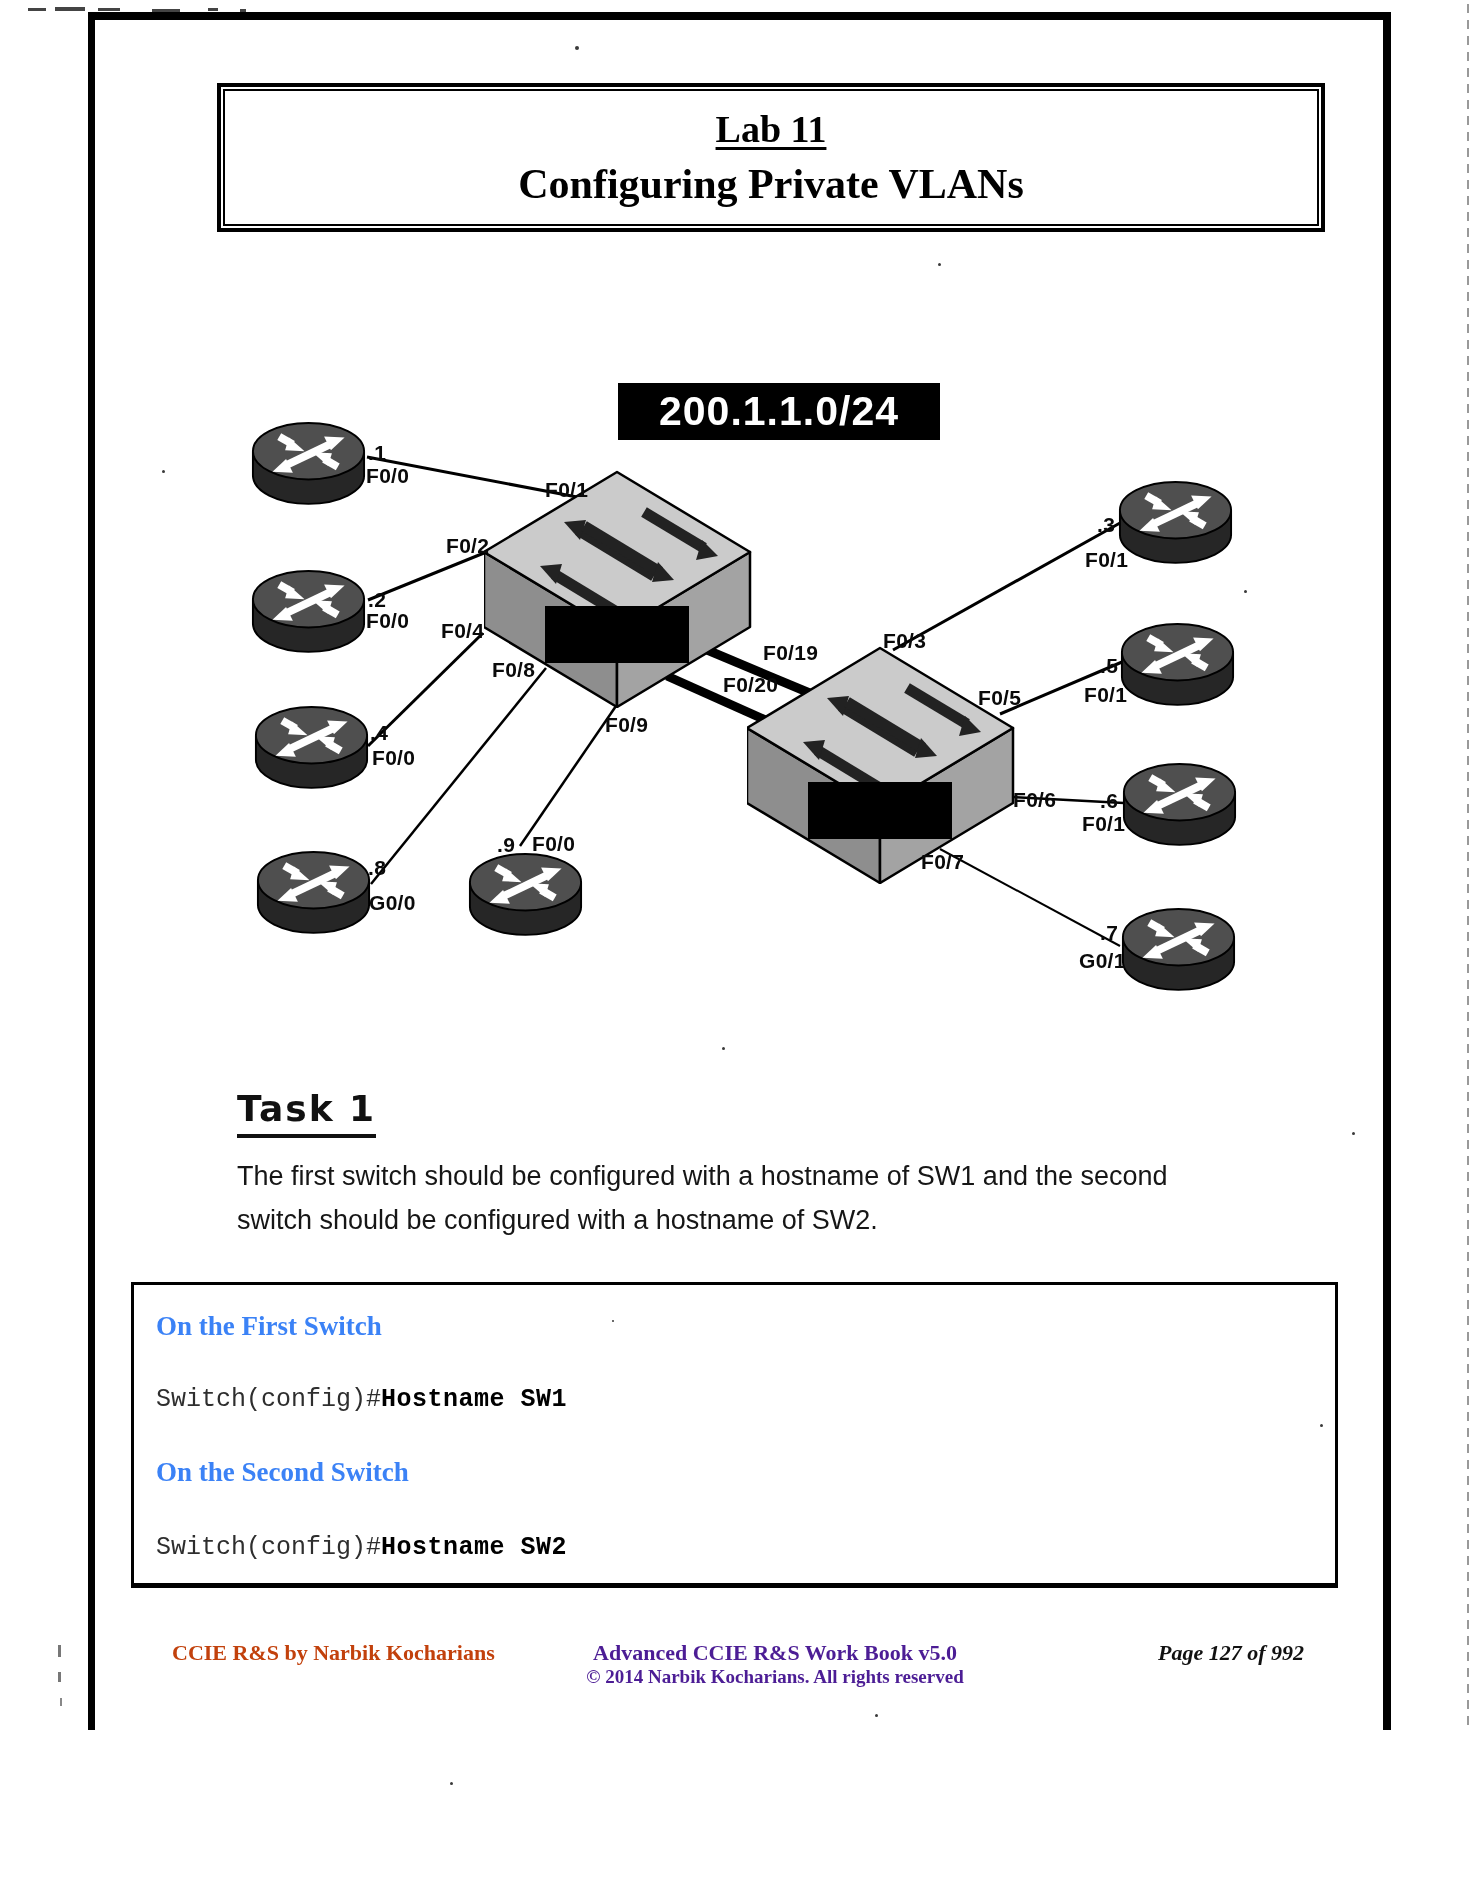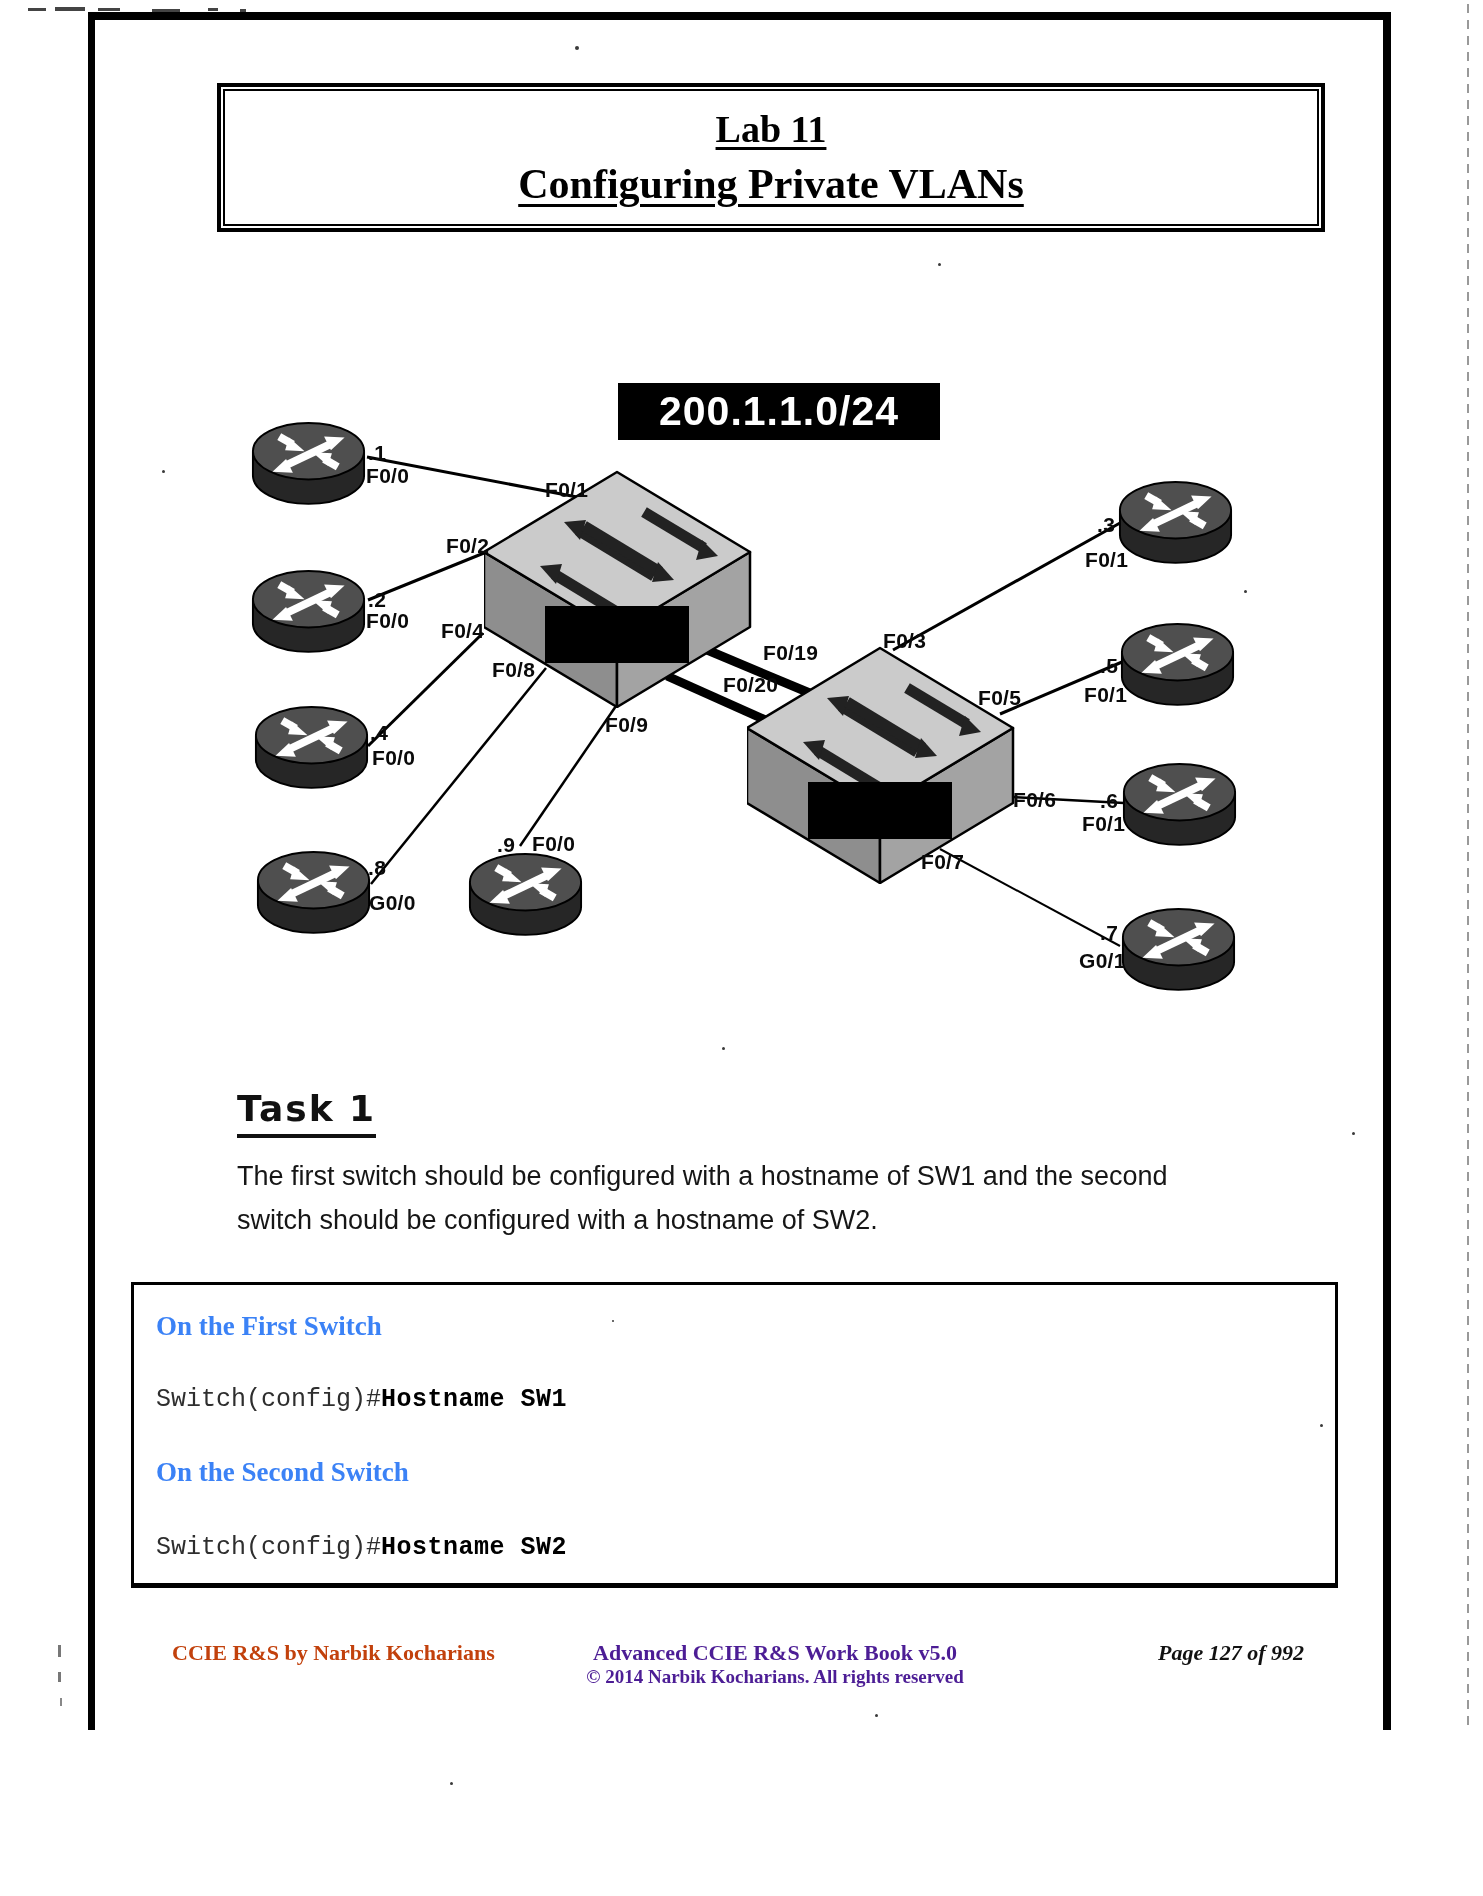--- a/index.html
+++ b/index.html
@@ -12,21 +12,21 @@
       to bottom,#999 0 9px,transparent 9px 16px);}
   .dot{position:absolute;background:#3a3a3a;border-radius:50%;}
   
   .title-box{position:absolute;left:217px;top:63px;width:1108px;height:149px;
              border:4px solid #000000;box-sizing:border-box;margin-top:20px;}
   .title-box-inner{position:absolute;inset:2px;border:2px solid #000;
              display:flex;flex-direction:column;align-items:center;justify-content:center;}
   .title-l1{font:bold 38px "Liberation Serif",serif;color:#000;text-decoration:underline;
             text-decoration-thickness:3px;text-underline-offset:5px;}
   .title-l2{font:bold 42px "Liberation Serif",serif;color:#000;margin-top:9px;
-            text-decoration:underline;text-decoration-thickness:3px;text-underline-offset:6px;}
+            text-decoration-thickness:3px;text-underline-offset:6px;}
   
   .diagram-svg{position:absolute;left:0;top:0;}
   .dlabel{position:absolute;font:bold 21px "Liberation Sans",sans-serif;color:#0a0a0a;
           white-space:nowrap;letter-spacing:0.3px;}
   .subnet-label{position:absolute;left:618px;top:383px;width:322px;height:57px;
           background:#000;color:#fff;font:bold 41px "Liberation Sans",sans-serif;
           line-height:57px;text-align:center;letter-spacing:1px;}
   
   .task-heading{position:absolute;left:237px;top:1088px;font:bold 36px "DejaVu Sans",sans-serif;
           color:#111;letter-spacing:2px;border-bottom:4px solid #111;padding-bottom:5px;}

